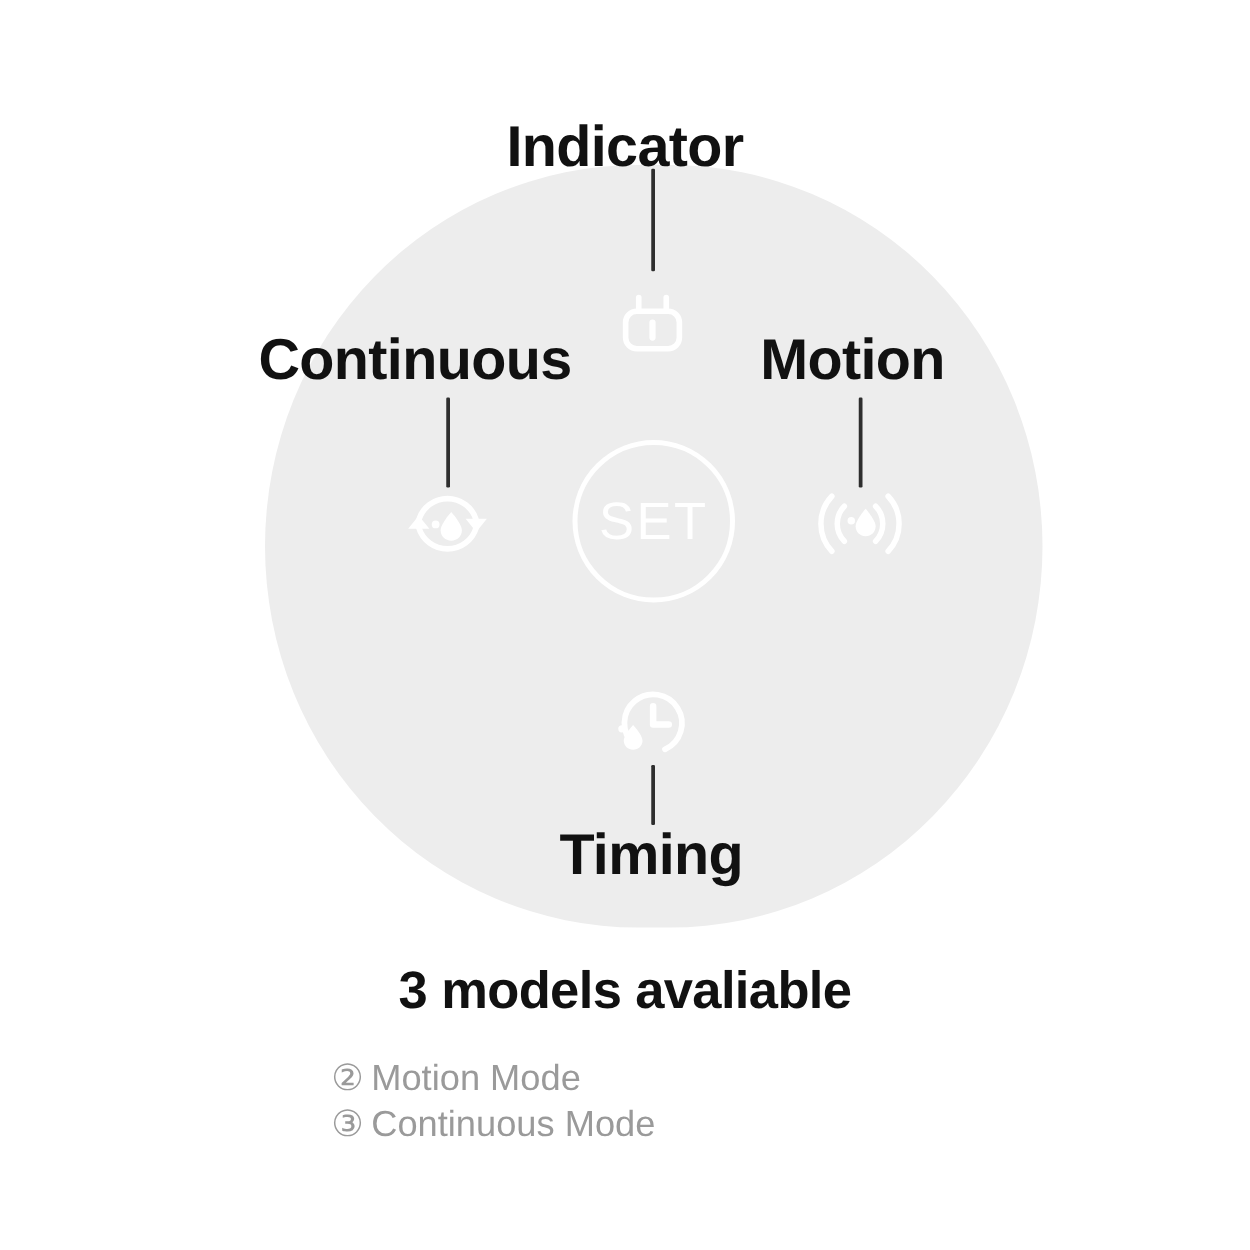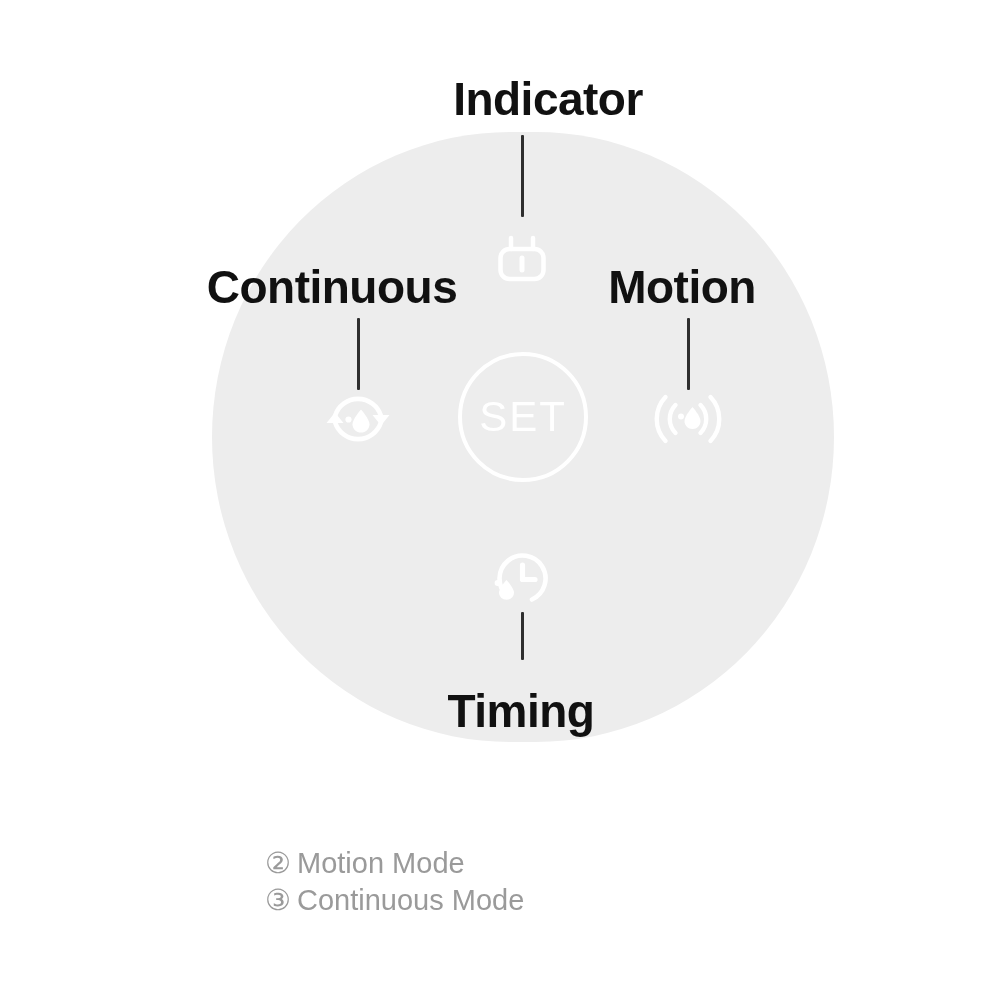--- a/index.html
+++ b/index.html
@@ -49,24 +49,24 @@
   .label {
     position: absolute;
     font-family: "Liberation Sans", sans-serif;
     font-weight: bold;
     color: #111111;
     font-size: 46px;
     letter-spacing: -0.5px;
     white-space: nowrap;
     line-height: 1;
   }
-  .label-indicator  { left: 500px; top:  76px; transform: translateX(-50%); margin-left: 48px; }
+  .label-indicator  { left: 500px; top:  94px; transform: translateX(-50%); }
   .label-continuous { left: 332px; top: 264px; transform: translateX(-50%); }
   .label-motion     { left: 682px; top: 264px; transform: translateX(-50%); }
-  .label-timing     { left: 521px; top: 688px; transform: translateX(-50%); }
+  .label-timing     { left: 521px; top: 660px; transform: translateX(-50%); }
 
   
   .icon {
     position: absolute;
     width: 74px;
     height: 74px;
   }
   .icon svg { display: block; width: 100%; height: 100%; }
 
   .icon-indicator  { left: 485px; top: 222px; }
@@ -202,20 +202,21 @@
                C17.4 57.8 14 54.7 14 50.6 C14 46 21.5 38 21.5 38 Z" fill="#ffffff"></path>
 
       <circle cx="12.5" cy="41" r="2.9" fill="#ffffff"></circle>
     </svg>
   </div>
 
   <div class="set-button">
     <span class="set-text">SET</span>
   </div>
 
+  <div class="caption">3 models avaliable</div>
 
   <ul class="mode-list">
     <li>
       <span class="num">②</span><span>Motion Mode</span>
     </li>
     <li>
       <span class="num">③</span><span>Continuous Mode</span>
     </li>
   </ul>
 

